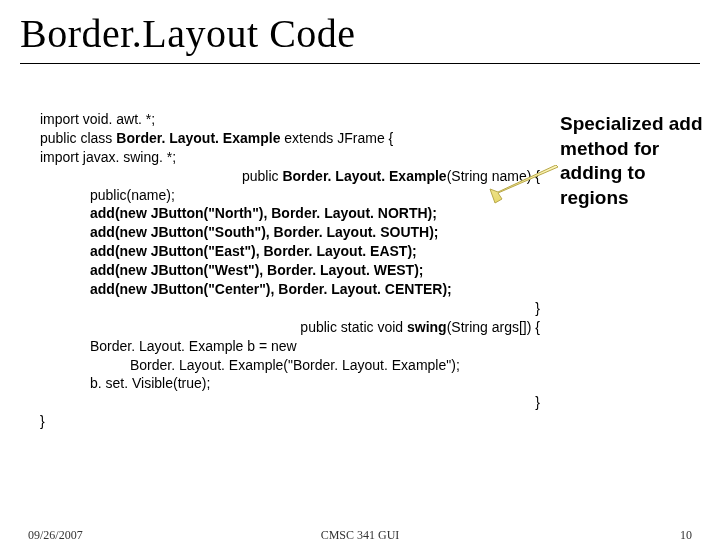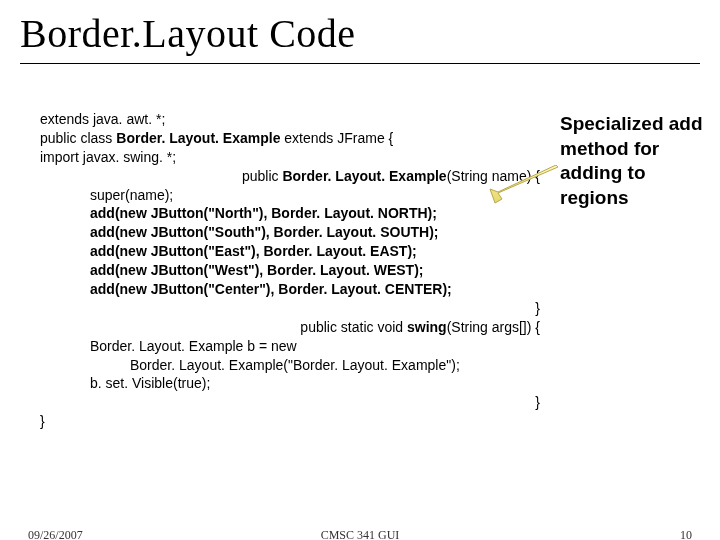--- a/index.html
+++ b/index.html
@@ -91,29 +91,29 @@
 <body>
 
 <div class="slide">
 
   <div class="title-wrap">
     <div class="title">Border.Layout Code</div>
     <div class="title-underline"></div>
   </div>
 
   <div class="code-block">
-    <div><span>extends java. awt. *;</span></div>
+    <div><span>import void. awt. *;</span></div>
     <div>
       <span>public class </span><span class="bold">Border. Layout. Example</span><span> extends JFrame {</span>
     </div>
     <div><span>import javax. swing. *;</span></div>
     <div class="indent1">
       <span>public </span><span class="bold">Border. Layout. Example</span><span>(String name) {</span>
     </div>
-    <div class="indent2"><span>super(name);</span></div>
+    <div class="indent2"><span>public(name);</span></div>
     <div class="indent2 bold"><span>add(new JButton("North"), Border. Layout. NORTH);</span></div>
     <div class="indent2 bold"><span>add(new JButton("South"), Border. Layout. SOUTH);</span></div>
     <div class="indent2 bold"><span>add(new JButton("East"), Border. Layout. EAST);</span></div>
     <div class="indent2 bold"><span>add(new JButton("West"), Border. Layout. WEST);</span></div>
     <div class="indent2 bold"><span>add(new JButton("Center"), Border. Layout. CENTER);</span></div>
     <div class="indent1"><span>}</span></div>
     <div class="indent1">
       <span>public static void </span><span class="bold">swing</span><span>(String args[]) {</span>
     </div>
     <div class="indent2"><span>Border. Layout. Example b = new</span></div>

